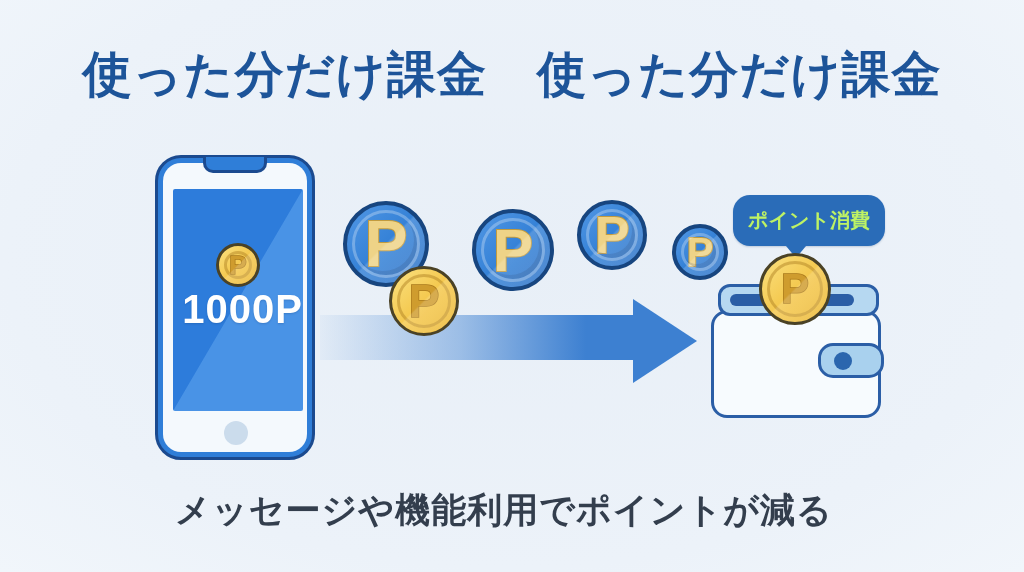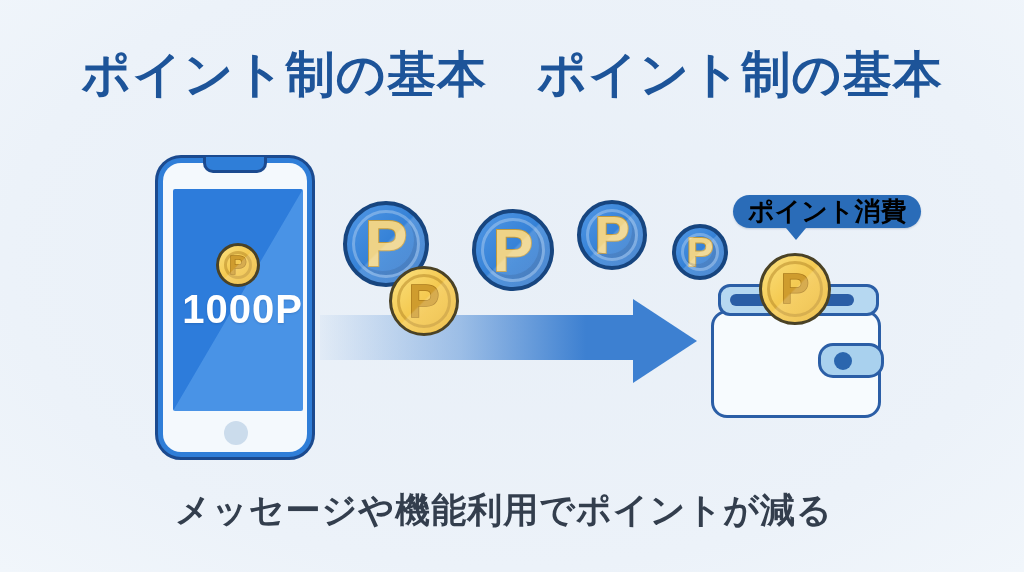--- a/index.html
+++ b/index.html
@@ -110,37 +110,37 @@
     position:absolute;right:-3px;top:59px;width:66px;height:35px;box-sizing:border-box;
     background:#a9d1ee;border:3px solid #2b5ea6;border-radius:15px;
   }
   .clasp-dot{
     position:absolute;left:13px;top:50%;transform:translateY(-50%);
     width:18px;height:18px;border-radius:50%;background:#2b66ae;
   }
 
   
   .bubble{
-    position:absolute;left:733px;top:195px;height:33px;padding:0 15px;z-index:6;
+    position:absolute;left:733px;top:195px;height:33px;padding:9px 15px;z-index:6;
     background:#2a6cb8;border-radius:17px;
-    color:#000000;font-size:26px;font-weight:800;line-height:33px;white-space:nowrap;
+    color:#bef264;font-size:20px;font-weight:800;line-height:33px;white-space:nowrap;
     box-shadow:0 1px 2px rgba(20,50,100,.2);
   }
   .bubble::after{
     content:"";position:absolute;left:53px;top:100%;width:0;height:0;
     border-left:10px solid transparent;border-right:10px solid transparent;
     border-top:12px solid #2a6cb8;
   }
 </style>
 </head>
 <body>
 
 <div class="stage">
 
-  <div class="title">ポイント制の基本　ポイント制の基本</div>
+  <div class="title">使った分だけ課金　使った分だけ課金</div>
 
   <div class="arrow-shaft"></div>
   <div class="arrow-head"></div>
 
   <div class="phone">
     <div class="phone-bezel">
       <div class="phone-screen">
         <div class="coin coin-gold coin-phone">P</div>
         <div class="phone-balance">1000P</div>
       </div>

